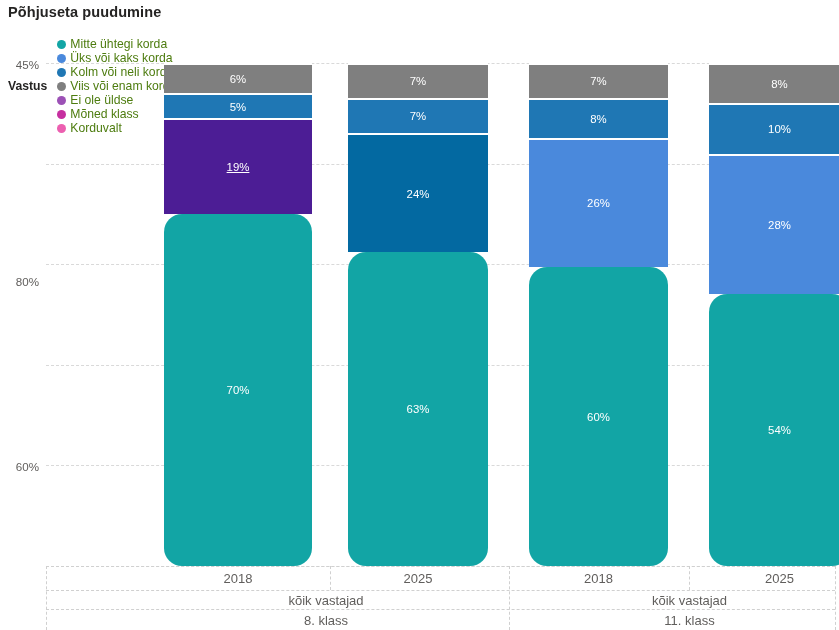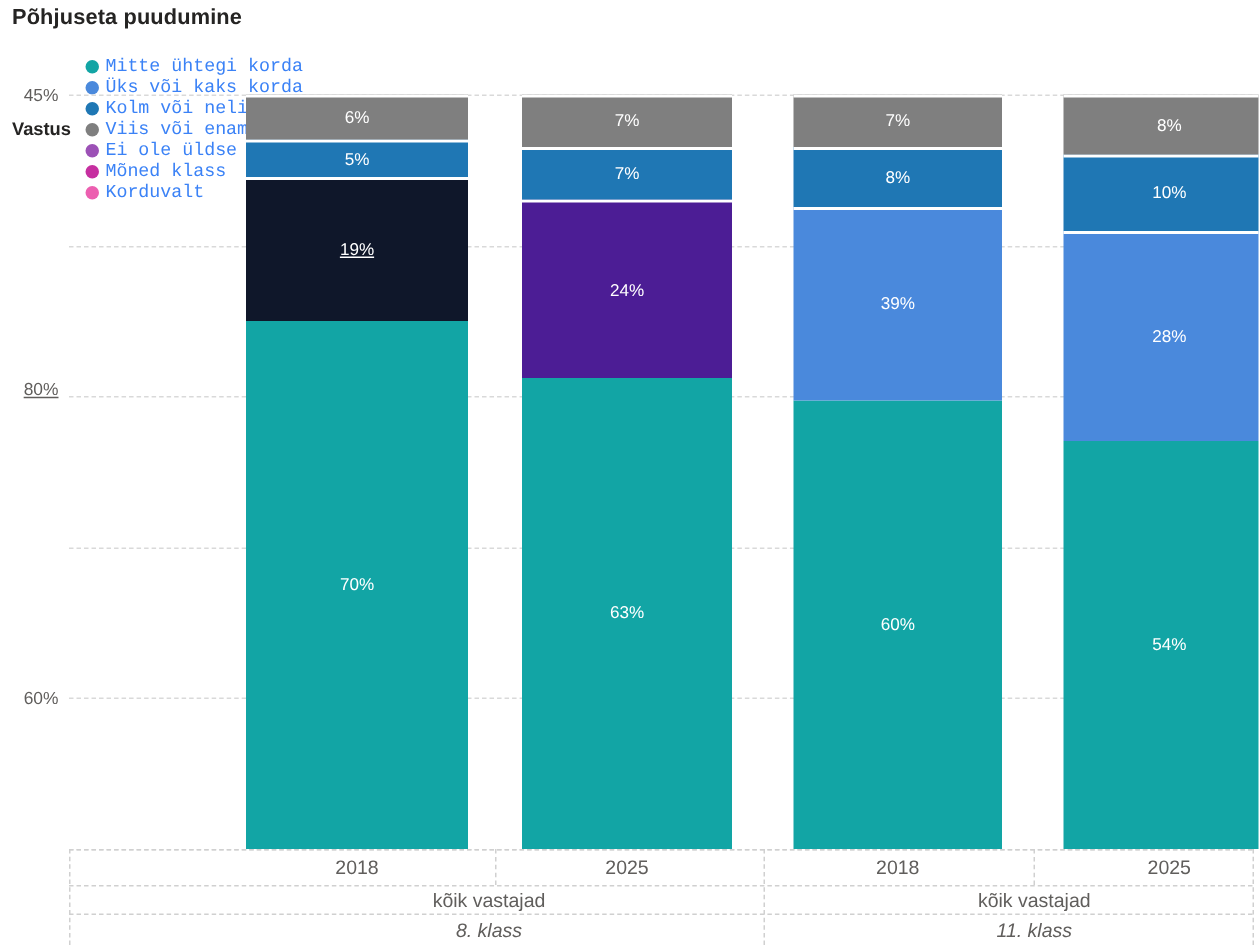--- a/index.html
+++ b/index.html
@@ -27,21 +27,21 @@
     white-space: nowrap;
   }
   .legend-title {
     font-weight: bold; color: #252423; margin-right: 10px; font-size: 12.2px;
   }
   .legend-item { display: flex; align-items: center; margin-right: 10px; }
   .legend-dot {
     width: 9px; height: 9px; border-radius: 50%;
     margin-right: 4px; flex: 0 0 auto;
   }
-  .legend-label { color: #3b82f6; font-family: Liberation Mono, monospace; }
+  .legend-label { color: #4d7c0f; }
 
   
   .plot-area {
     position: absolute;
     left: 46px; top: 63px;
     width: 789px; height: 503px;
   }
   .ytick {
     position: absolute; right: 100%; margin-right: 7px;
     transform: translateY(-50%);
@@ -58,32 +58,32 @@
     position: absolute; bottom: 0;
     display: flex; flex-direction: column-reverse;
   }
   .seg {
     position: relative;
     display: flex; align-items: center; justify-content: center;
     color: #ffffff; font-size: 11.4px;
     border-top: 2px solid #ffffff;
     overflow: hidden;
   }
-  .seg:first-child { border-top: none; }
+  .seg:first-child { border-top: none; border-radius: 18px; }
 
   
   .xaxis {
     position: absolute;
     left: 46px; top: 566px;
     width: 789px; height: 64px;
   }
   .x-row { position: absolute; left: 0; right: 0; }
   .x-row-l1 { top: 0; height: 24px; }
   .x-row-l2 { top: 24px; height: 19px; }
-  .x-row-l3 { top: 43px; height: 21px; font-style: italic; }
+  .x-row-l3 { top: 43px; height: 21px; }
   .x-lab {
     position: absolute; top: 50%; transform: translate(-50%, -50%);
     font-size: 13px; color: #605E5C; white-space: nowrap;
   }
   .vsep {
     position: absolute; width: 0;
     border-left: 1px dashed #d0d0d0;
   }
   .hsep {
     position: absolute; height: 0; left: 0; right: 0;
@@ -133,61 +133,61 @@
 
   <div class="plot-area">
     <div id="gridlines">
         <div class="gridline" style="top: 503px;"></div>
         <div class="gridline" style="top: 402.4px;"></div>
         <div class="gridline" style="top: 301.8px;"></div>
         <div class="gridline" style="top: 201.2px;">
           <div class="ytick" style="top: 201.2px;">60%</div>
         </div>
         <div class="gridline" style="top: 100.6px;">
-          <div class="ytick" style="top: 95px; text-decoration: underline;">80%</div>
+          <div class="ytick" style="top: 116px;">80%</div>
         </div>
         <div class="gridline" style="top: 0px;">
           <div class="ytick" style="top: 0px;">45%</div>
         </div>
       </div>
     <div id="bars">
         <div class="bar" style="left: 118px; width: 148px; height: 503px;">
           <div class="seg" style="height: 352.1px; background: rgb(18, 165, 165);">
             <span>70%</span>
           </div>
-          <div class="seg" style="height: 95.57px; background: #0f172a; text-decoration: underline;">
+          <div class="seg" style="height: 95.57px; background: #4c1d95; text-decoration: underline;">
             <span>19%</span>
           </div>
           <div class="seg" style="height: 25.15px; background: rgb(31, 119, 180);">
             <span>5%</span>
           </div>
           <div class="seg" style="height: 30.18px; background: rgb(127, 127, 127);">
             <span>6%</span>
           </div>
         </div>
         <div class="bar" style="left: 302px; width: 140px; height: 503px;">
           <div class="seg" style="height: 316.89px; background: rgb(18, 165, 165);">
             <span>63%</span>
           </div>
-          <div class="seg" style="height: 120.72px; background: #4c1d95;">
+          <div class="seg" style="height: 120.72px; background: #0369a1;">
             <span>24%</span>
           </div>
           <div class="seg" style="height: 35.21px; background: rgb(31, 119, 180);">
             <span>7%</span>
           </div>
           <div class="seg" style="height: 35.21px; background: rgb(127, 127, 127);">
             <span>7%</span>
           </div>
         </div>
         <div class="bar" style="left: 483px; width: 139px; height: 503px;">
           <div class="seg" style="height: 301.8px; background: rgb(18, 165, 165);">
             <span>60%</span>
           </div>
           <div class="seg" style="height: 130.78px; background: rgb(74, 137, 220);">
-            <span>39%</span>
+            <span>26%</span>
           </div>
           <div class="seg" style="height: 40.24px; background: rgb(31, 119, 180);">
             <span>8%</span>
           </div>
           <div class="seg" style="height: 35.21px; background: rgb(127, 127, 127);">
             <span>7%</span>
           </div>
         </div>
         <div class="bar" style="left: 663px; width: 141px; height: 503px;">
           <div class="seg" style="height: 271.62px; background: rgb(18, 165, 165);">

